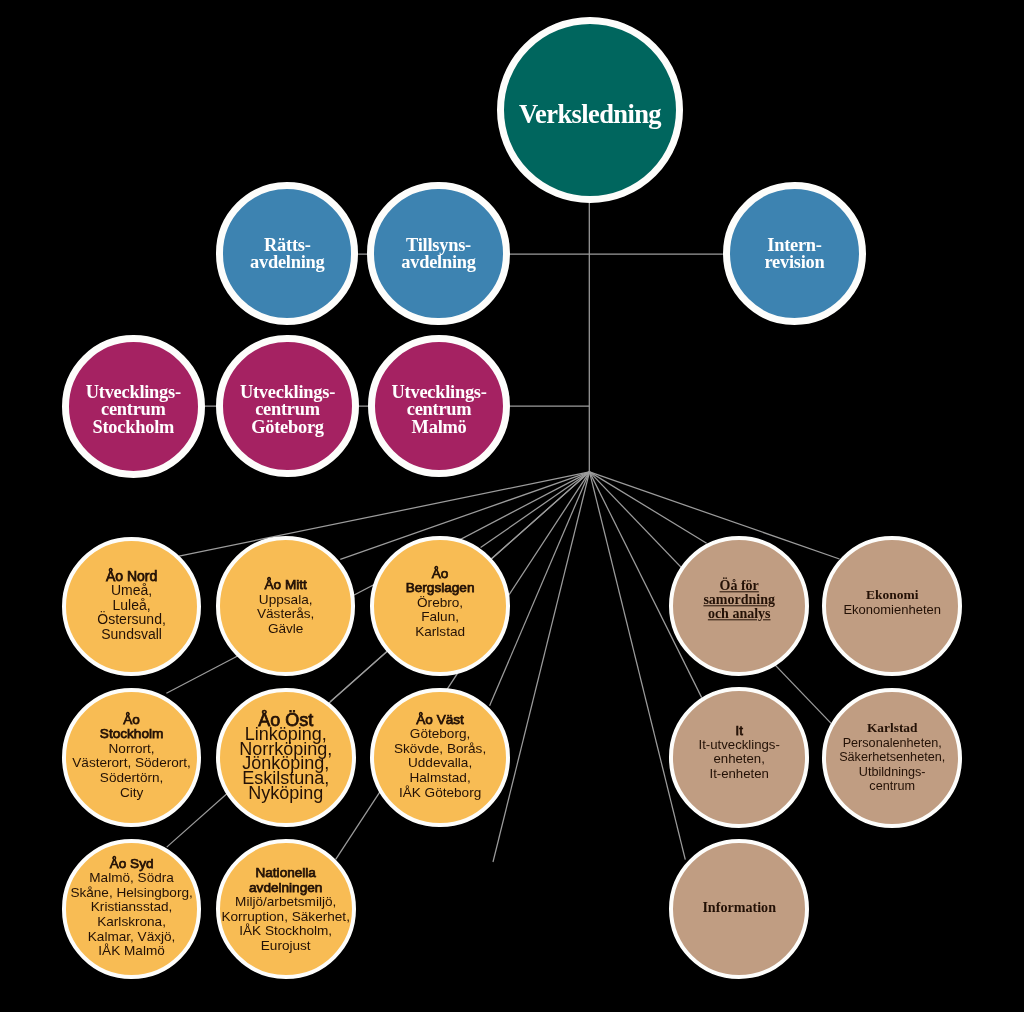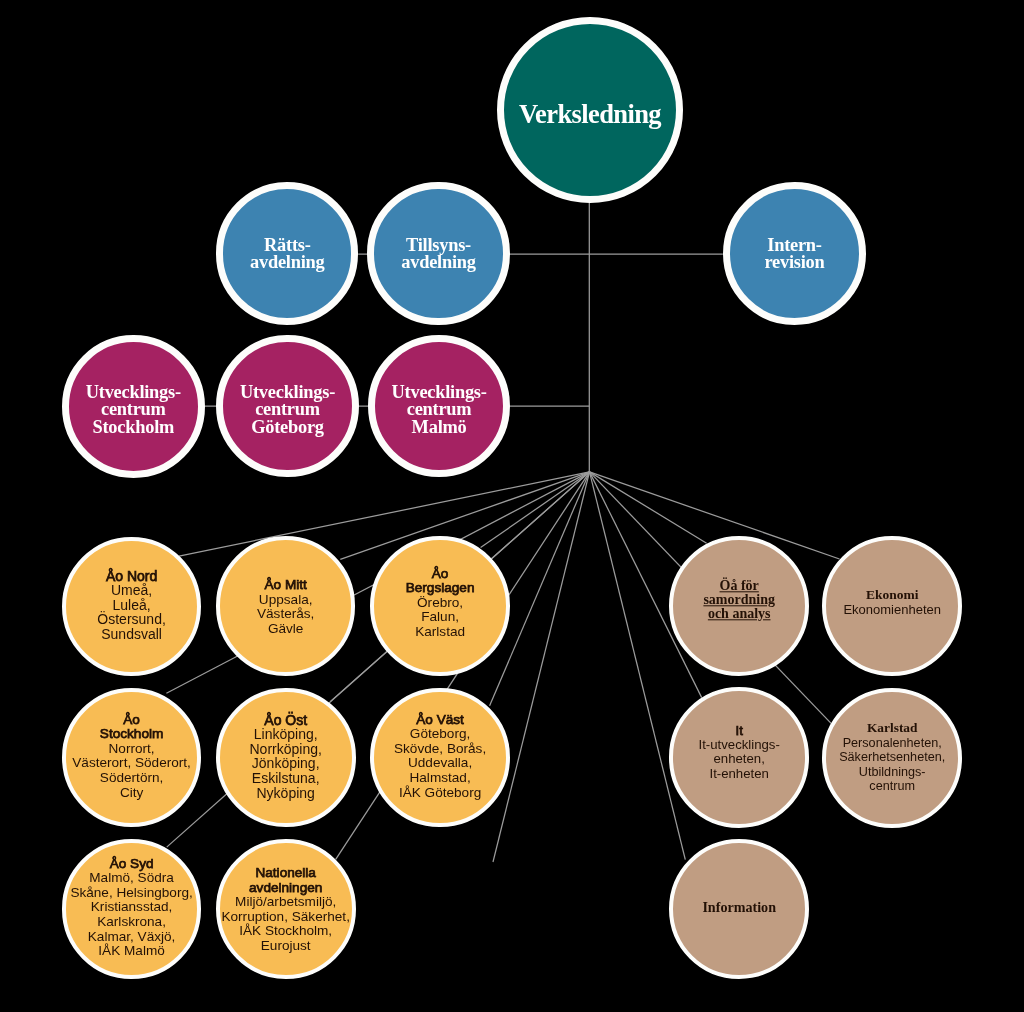--- a/index.html
+++ b/index.html
@@ -114,21 +114,21 @@
     <div class="lbl f-sans" style="color:#231106;font-size:13.6px;line-height:14.55px;letter-spacing:0px;transform:translateY(-1.1px);">
       <span class="ln semi" style="-webkit-text-stroke:0.75px #231106;">Åo</span>
       <span class="ln semi" style="-webkit-text-stroke:0.75px #231106;">Stockholm</span>
       <span class="ln">Norrort,</span>
       <span class="ln">Västerort, Söderort,</span>
       <span class="ln">Södertörn,</span>
       <span class="ln">City</span>
     </div>
   </div>
   <div class="node" style="left:215.8px;top:687.6px;width:139.8px;height:139.8px;background:#f8bc54;border:4.2px solid #fdfdfb;">
-    <div class="lbl f-sans" style="color:#231106;font-size:14px;line-height:14.55px;letter-spacing:0px;transform:translateY(-1.1px);">
+    <div class="lbl f-sans" style="color:#231106;font-size:18px;line-height:14.55px;letter-spacing:0px;transform:translateY(-1.1px);">
       <span class="ln semi" style="-webkit-text-stroke:0.75px #231106;">Åo Öst</span>
       <span class="ln">Linköping,</span>
       <span class="ln">Norrköping,</span>
       <span class="ln">Jönköping,</span>
       <span class="ln">Eskilstuna,</span>
       <span class="ln">Nyköping</span>
     </div>
   </div>
   <div class="node" style="left:370.2px;top:687.6px;width:139.8px;height:139.8px;background:#f8bc54;border:4.2px solid #fdfdfb;">
     <div class="lbl f-sans" style="color:#231106;font-size:13.6px;line-height:14.55px;letter-spacing:0px;transform:translateY(-1.1px);">

